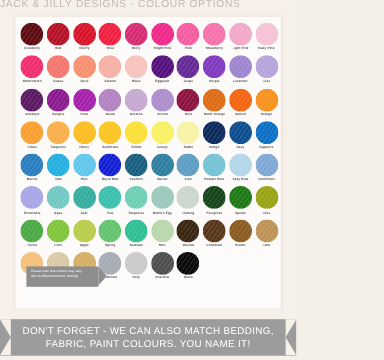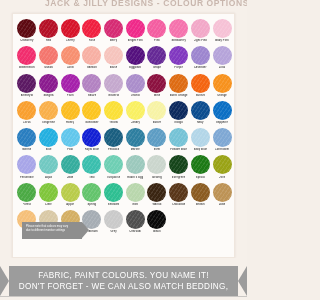--- a/index.html
+++ b/index.html
@@ -13,28 +13,27 @@
   #page{
     width:247px;height:300px;
     position:relative;
     background:#f6f0ea;
     box-sizing:border-box;
   }
   
   .title{
     position:absolute;
     top:-1px;left:0;right:0;
-    text-align:right;
+    text-align:left;
     font-size:8.5px;
     letter-spacing:.6px;
     color:#c9b7ae;
-    font-weight:bold;
+    font-weight:normal;
     white-space:nowrap;
     line-height:9px;
-    padding-left:45px;
   }
   
   .card{
     position:absolute;
     left:12px;top:13px;
     width:223px;height:245px;
     background:#fdfbf9;
     border:1px solid #efe6de;
     box-sizing:border-box;
     box-shadow:0 0 2px rgba(180,160,150,.25);
@@ -482,18 +481,18 @@
 
   <div class="note">
     <div>Please note that colours may vary</div>
     <div>due to different monitor settings</div>
   </div>
 
   <div class="footer-top-strip"></div>
 
   <div class="footer">
     <div class="banner">
+      <div class="bline">DON'T FORGET - WE CAN ALSO MATCH BEDDING,</div>
       <div class="bline">FABRIC, PAINT COLOURS. YOU NAME IT!</div>
-      <div class="bline">DON'T FORGET - WE CAN ALSO MATCH BEDDING,</div>
     </div>
   </div>
 
 </div>
 
 </body></html>

